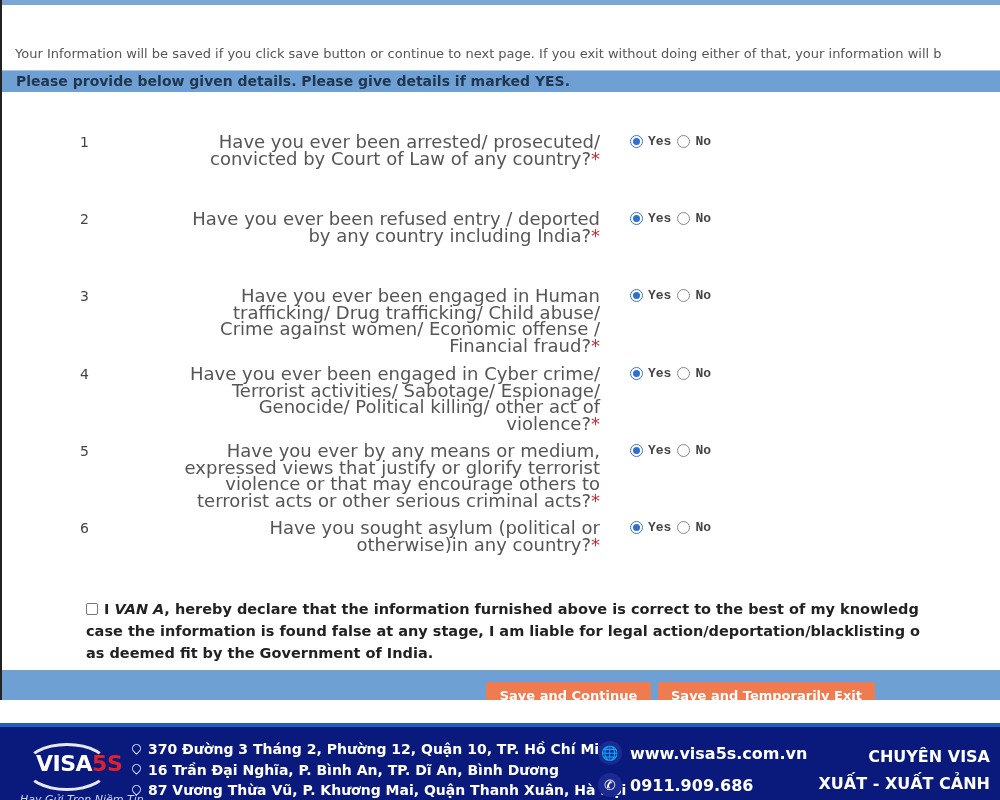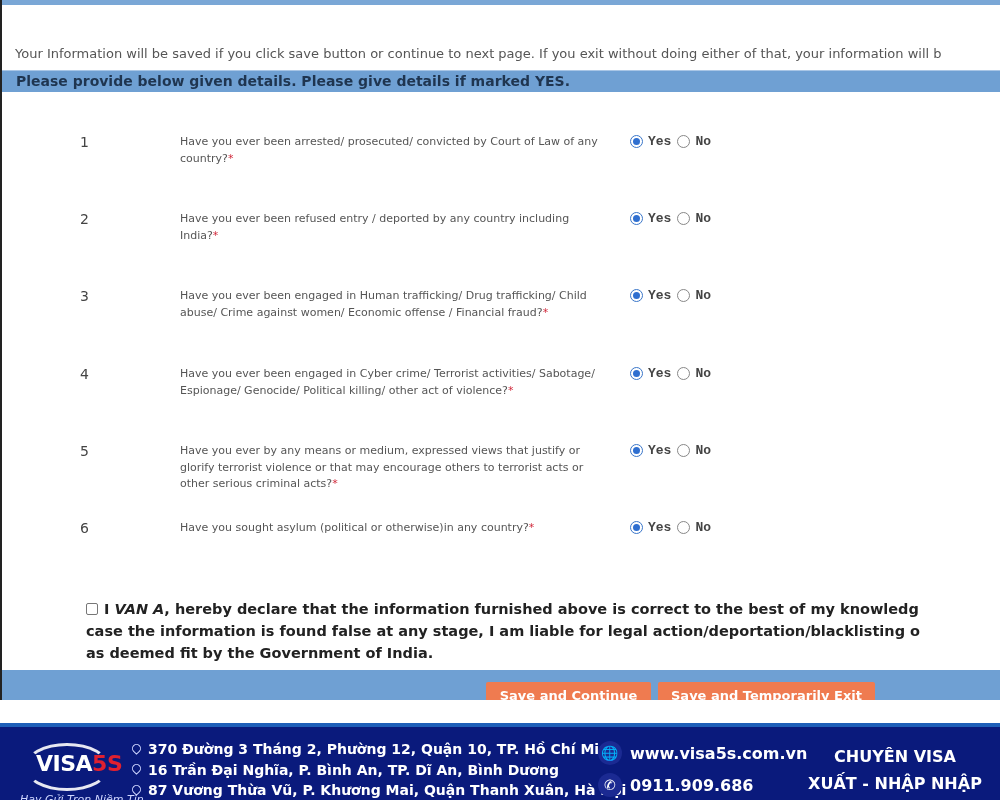--- a/index.html
+++ b/index.html
@@ -12,21 +12,21 @@
   .app-id-line { position: absolute; left: 2px; top: 8px; font-size: 17px; font-weight: bold; color: #333; white-space: nowrap; }
   .app-id-value { color: #d0283a; }
 
   .info-line { position: absolute; left: 2px; top: 46px; font-size: 13px; color: #555; white-space: nowrap; margin-left: 11px; }
 
   .section-bar { position: absolute; left: 0; top: 70px; width: 1000px; height: 22px; background: #6fa0d3; border-top: 1px solid #a9c6e6; }
   .section-bar span { position: absolute; left: 14px; top: 2px; font-size: 14px; font-weight: bold; color: #1f3550; white-space: nowrap; }
 
   .q-row { position: absolute; left: 0; width: 1000px; }
   .q-num { position: absolute; left: 78px; top: 0; font-size: 14px; color: #444; }
-  .q-text { position: absolute; left: 178px; top: 0; width: 420px; font-size: 11px; line-height: 16.5px; color: #555; }
+  .q-text { position: absolute; left: 178px; top: 0; width: 420px; font-size: 18px; line-height: 16.5px; color: #555; text-align: right; }
   .req { color: #d0283a; }
   .q-opts { position: absolute; left: 628px; top: 0; display: flex; align-items: center; font-size: 13px; font-weight: bold; color: #444; }
   .radio { width: 13px; height: 13px; border-radius: 50%; border: 1px solid #888; background: #fff; display: inline-block; position: relative; margin-right: 5px; }
   .radio.checked { border-color: #3a76c9; background: #fff; }
   .radio.checked::after { content: ""; position: absolute; left: 2px; top: 2px; width: 7px; height: 7px; border-radius: 50%; background: #2f6fd0; }
   .opt-label { margin-right: 6px; font-family: Liberation Mono, monospace; font-weight: bold; }
 
   .declaration { position: absolute; left: 84px; top: 598px; width: 940px; font-size: 14.5px; font-weight: bold; color: #222; line-height: 22px; }
   .declaration .line { white-space: nowrap; }
   .checkbox { display: inline-block; width: 12px; height: 12px; border: 1px solid #777; border-radius: 2px; background: #fff; margin-right: 6px; vertical-align: -1px; }
@@ -43,21 +43,21 @@
 
   .addr-list { position: absolute; left: 132px; top: 12px; }
   .addr { font-size: 14px; font-weight: bold; line-height: 20.5px; white-space: nowrap; display: flex; align-items: center; }
   .pin { display: inline-block; width: 9px; height: 11px; margin-right: 7px; position: relative; }
   .pin::before { content: ""; position: absolute; left: 0; top: 0; width: 7px; height: 7px; border: 1.5px solid #cfd6ff; border-radius: 50% 50% 50% 0; transform: rotate(-45deg); }
 
   .contact { position: absolute; left: 598px; top: 10px; }
   .contact-row { display: flex; align-items: center; font-size: 16px; font-weight: bold; height: 32px; }
   .c-icon { width: 24px; height: 24px; border-radius: 50%; background: #1b2a92; display: inline-flex; align-items: center; justify-content: center; margin-right: 8px; font-size: 14px; color: #fff; }
 
-  .slogan { position: absolute; left: 800px; top: 16px; width: 190px; text-align: center; font-size: 16px; font-weight: bold; line-height: 27px; }
+  .slogan { position: absolute; left: 800px; top: 16px; width: 190px; text-align: right; font-size: 16px; font-weight: bold; line-height: 27px; }
 </style>
 </head>
 <body>
 
 <div class="page">
   <div class="top-strip"></div>
 
 
   <div class="info-line">Your Information will be saved if you click save button or continue to next page. If you exit without doing either of that, your information will b</div>
 
@@ -173,15 +173,15 @@
         <span>www.visa5s.com.vn</span>
     </div>
     <div class="contact-row">
       <span class="c-icon">✆</span>
         <span>0911.909.686</span>
     </div>
   </div>
 
   <div class="slogan">
     <div>CHUYÊN VISA</div>
-    <div>XUẤT - NHẬP NHẬP</div>
+    <div>XUẤT - XUẤT CẢNH</div>
   </div>
 </div>
 
 </body></html>

